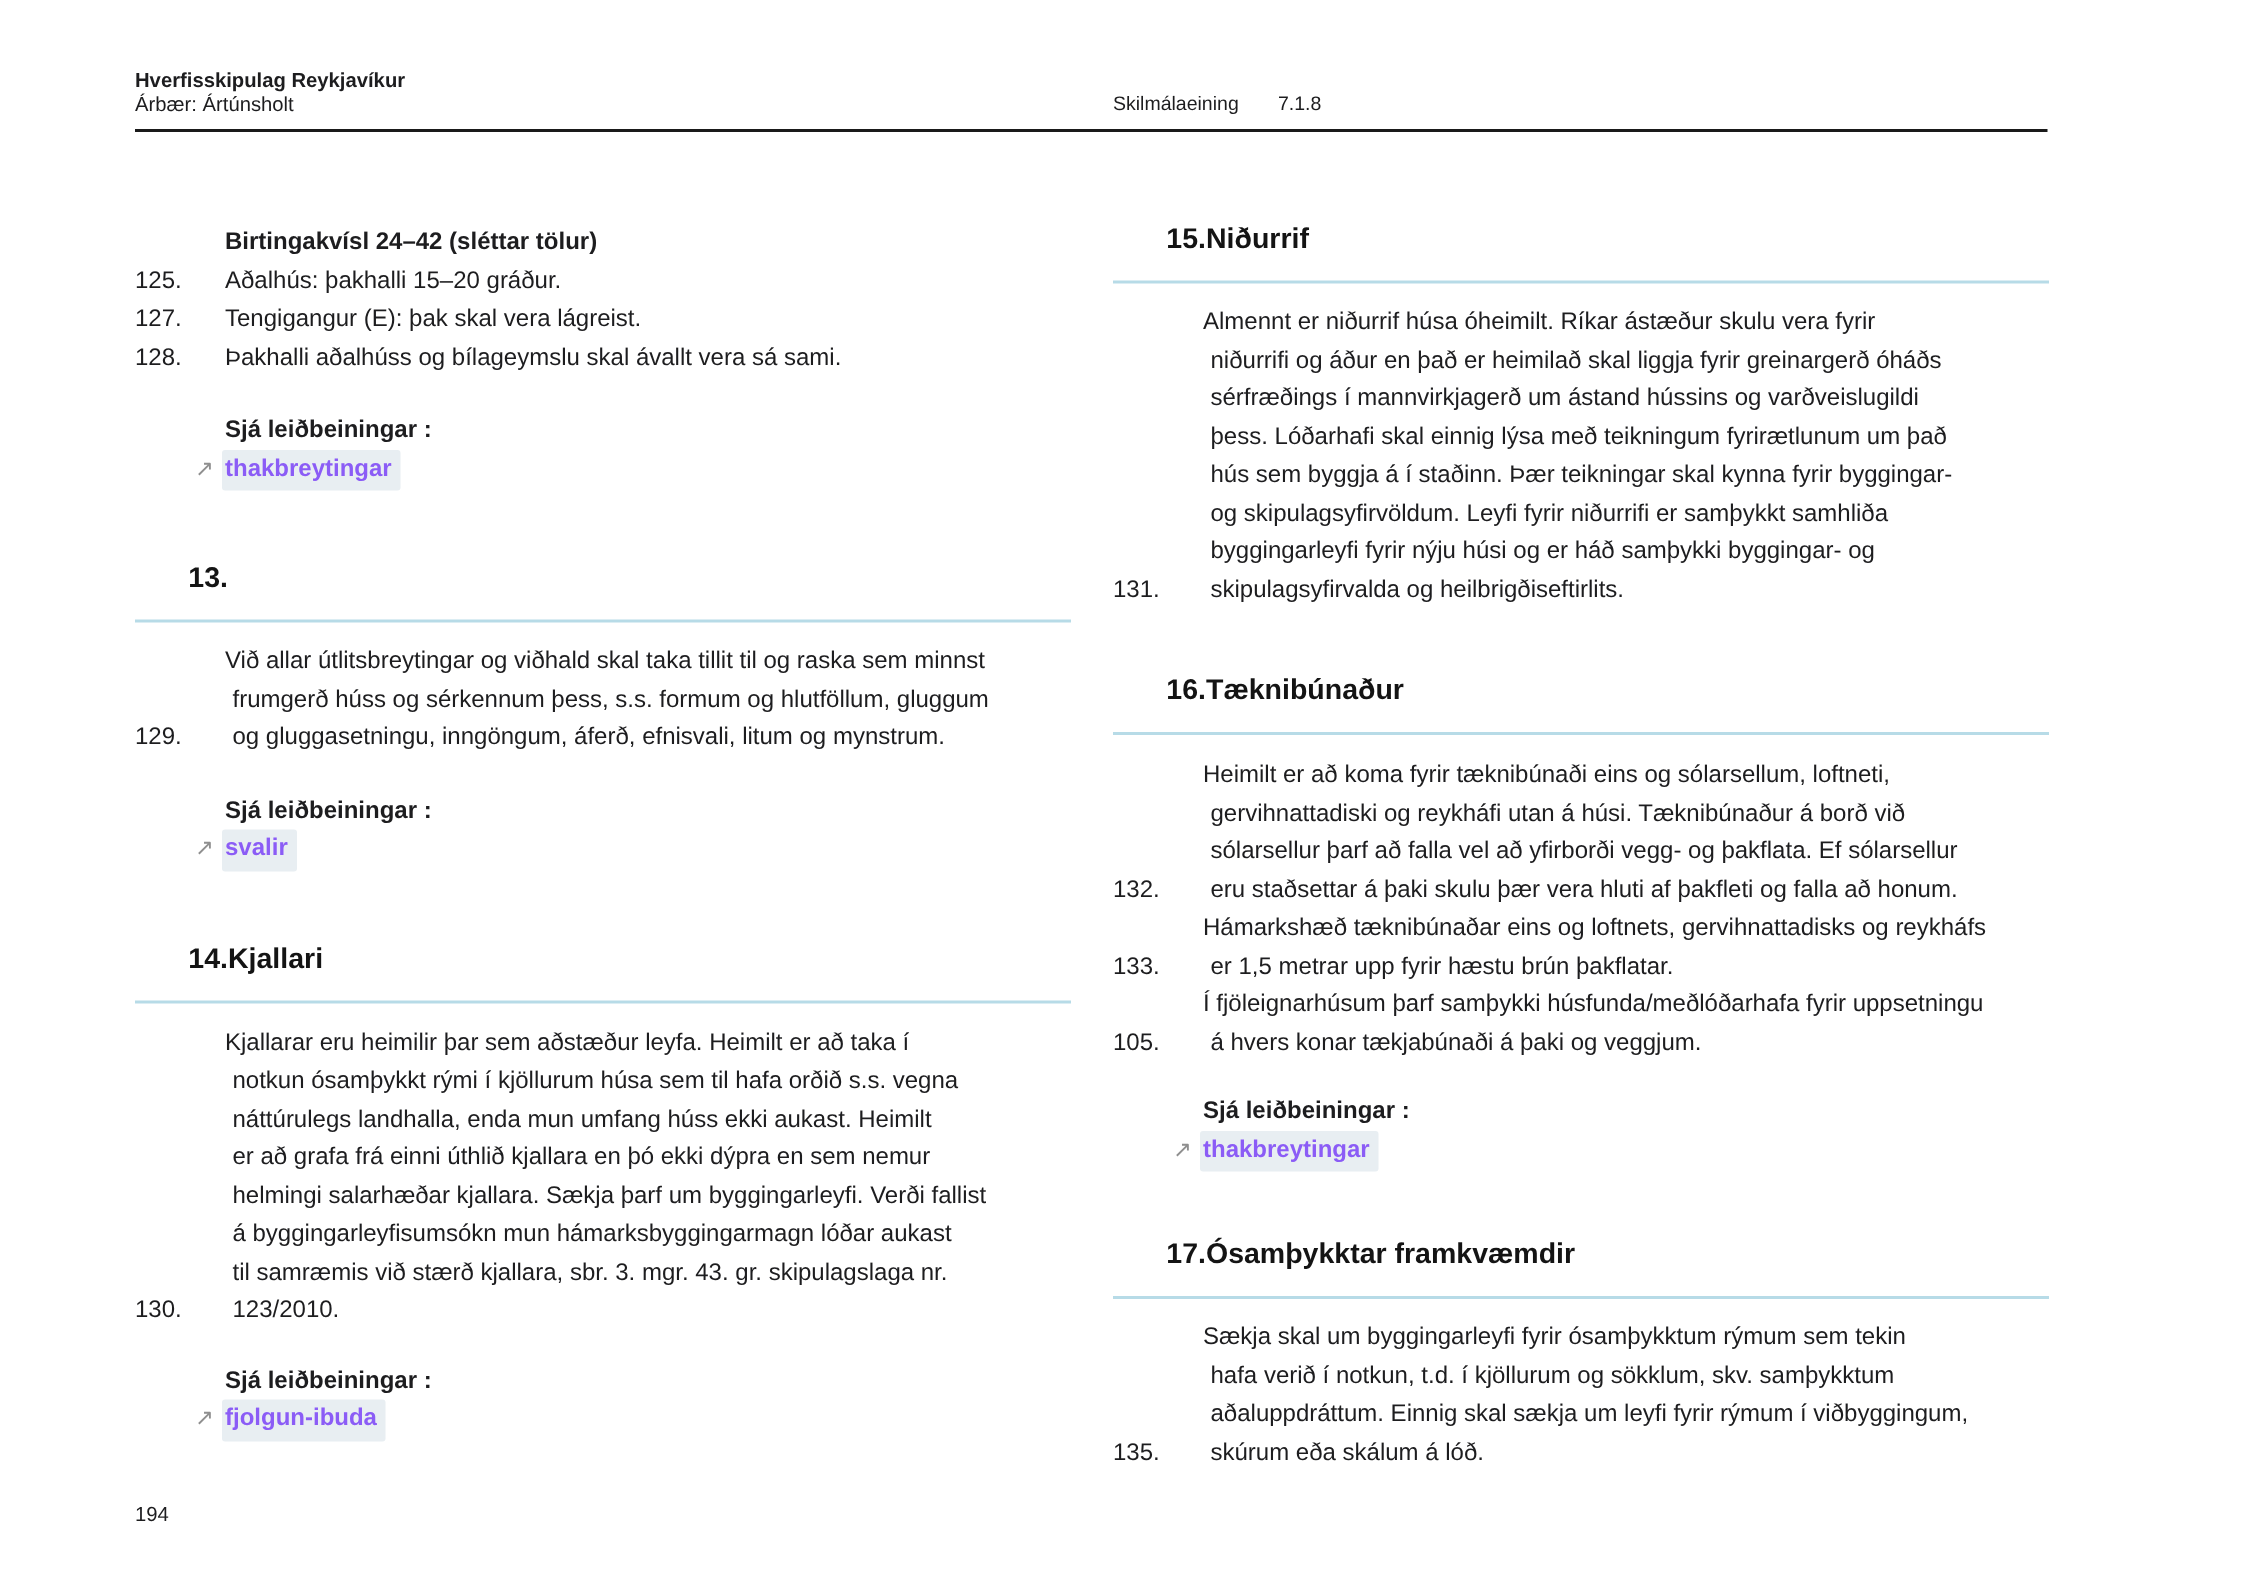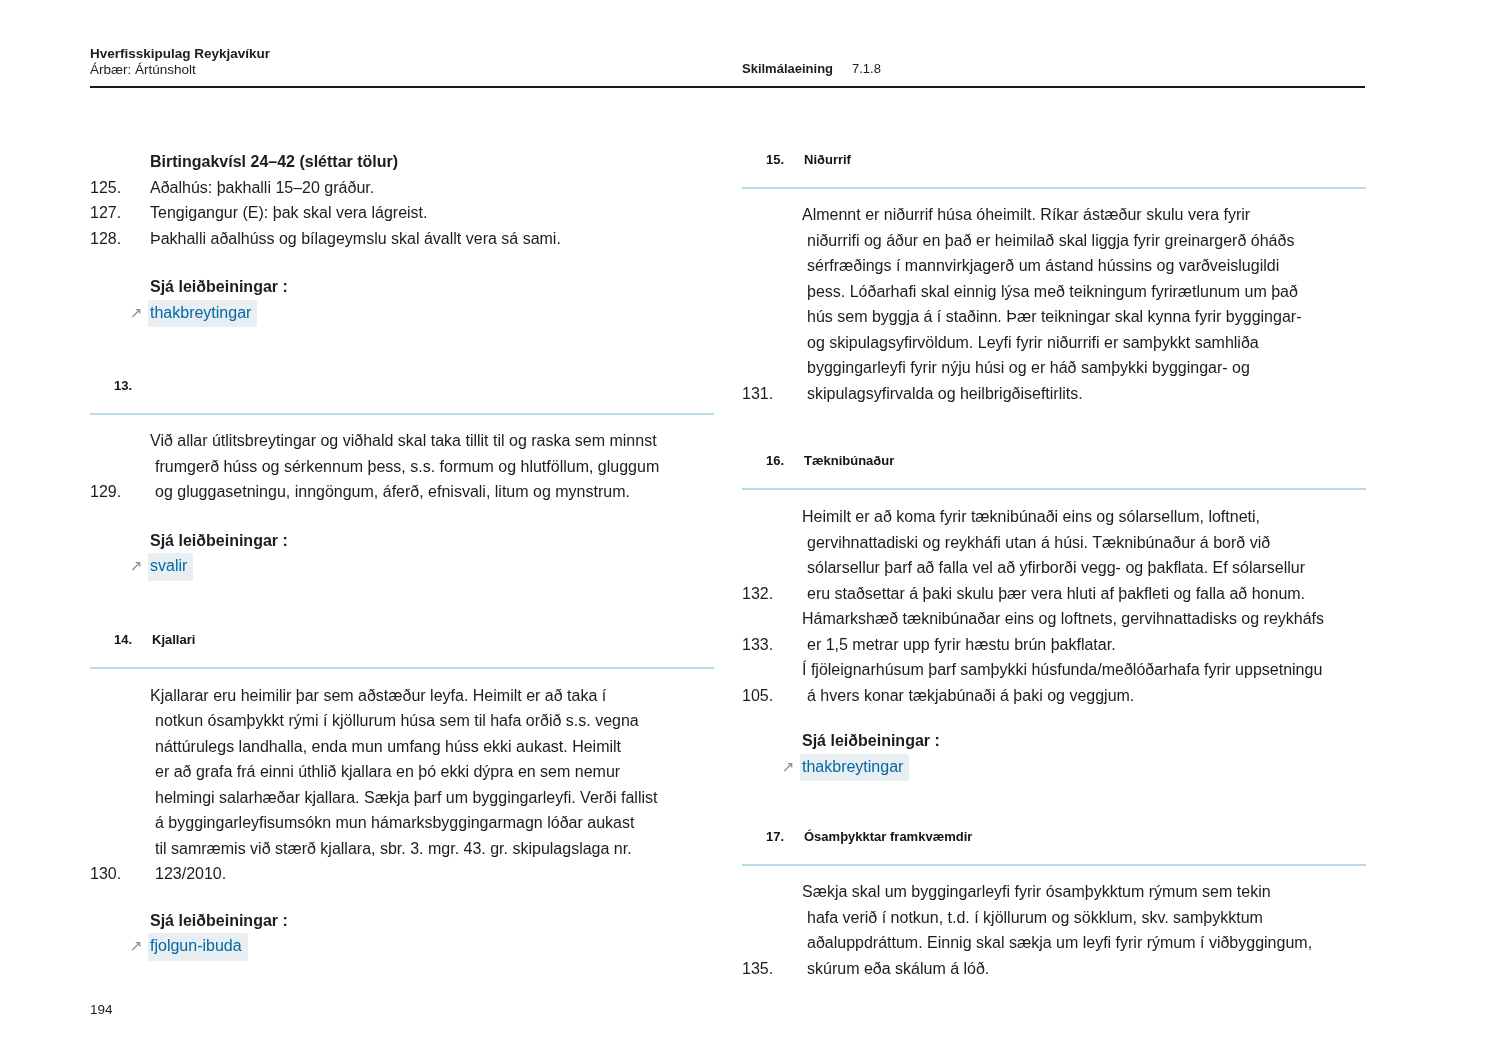--- a/index.html
+++ b/index.html
@@ -9,21 +9,21 @@
     position: relative;
     font-family: "Liberation Sans", "DejaVu Sans", sans-serif;
     color: #1d1d1f;
     overflow: hidden;
   }
 
   
   .hdr-left { position: absolute; left: 90px; top: 46px; }
   .hdr-title { font-size: 13.5px; font-weight: 700; line-height: 16px; }
   .hdr-sub   { font-size: 13.5px; line-height: 16px; }
-  .hdr-meta-label { position: absolute; left: 742px; top: 61px; font-size: 13px; font-weight: bold; }
+  .hdr-meta-label { position: absolute; left: 742px; top: 61px; font-size: 13px; }
   .hdr-meta-value { position: absolute; left: 852px; top: 61px; font-size: 13px; }
   .hdr-rule { position: absolute; left: 90px; top: 86px; width: 1275px; height: 2px; background: #1a1a1a; }
 
   
   .col { position: absolute; top: 140px; width: 624px; font-size: 16px; line-height: 25.5px; }
   .col-left  { left: 90px; }
   .col-right { left: 742px; }
 
   
   .row { display: flex; align-items: flex-end; }
@@ -31,32 +31,32 @@
   .row .txt { flex: 1; white-space: pre-line; padding-left: 5px; text-indent: -5px; }
   .lead-row { margin-top: 9px; font-weight: 700; }
   .lead-row .txt { white-space: normal; }
 
   
   .guidelines { margin-top: 23px; }
   .guide-label { padding-left: 60px; font-weight: 700; }
   .link-row { display: flex; align-items: baseline; }
   .link-arrow { margin-left: 40px; width: 20px; flex: 0 0 20px; color: #8f8f8f; font-size: 15px; }
   .guide-link {
-    font-weight: 400;
+    font-weight: 700;
     background: #e8eef2;
     padding: 0 6px 2px 2px;
     margin-left: -2px;
     border-radius: 2px;
     text-decoration: none;
-    color: #0369a1;
+    color: #8b5cf6;
     cursor: pointer;
   }
 
   
-  .section-head { display: flex; font-weight: 700; font-size: 13px; line-height: 28px; color: #141414; }
+  .section-head { display: flex; font-weight: 700; font-size: 19px; line-height: 28px; color: #141414; text-align: right; }
   .section-head .sec-num { margin-left: 24px; width: 38px; flex: 0 0 38px; }
   .section-rule { margin-top: 13px; height: 2px; background: #b7dbe7; }
   .sec-body { margin-top: 13px; }
 
   .mt-sec { margin-top: 45px; }
   .mt-sec-r1 { margin-top: 6px; }
   .mt-sec-r2 { margin-top: 41px; }
   .mt-sec-r3 { margin-top: 42px; }
   .mt-guide-sm { margin-top: 21px; }
   .mt-guide-r { margin-top: 20px; }

